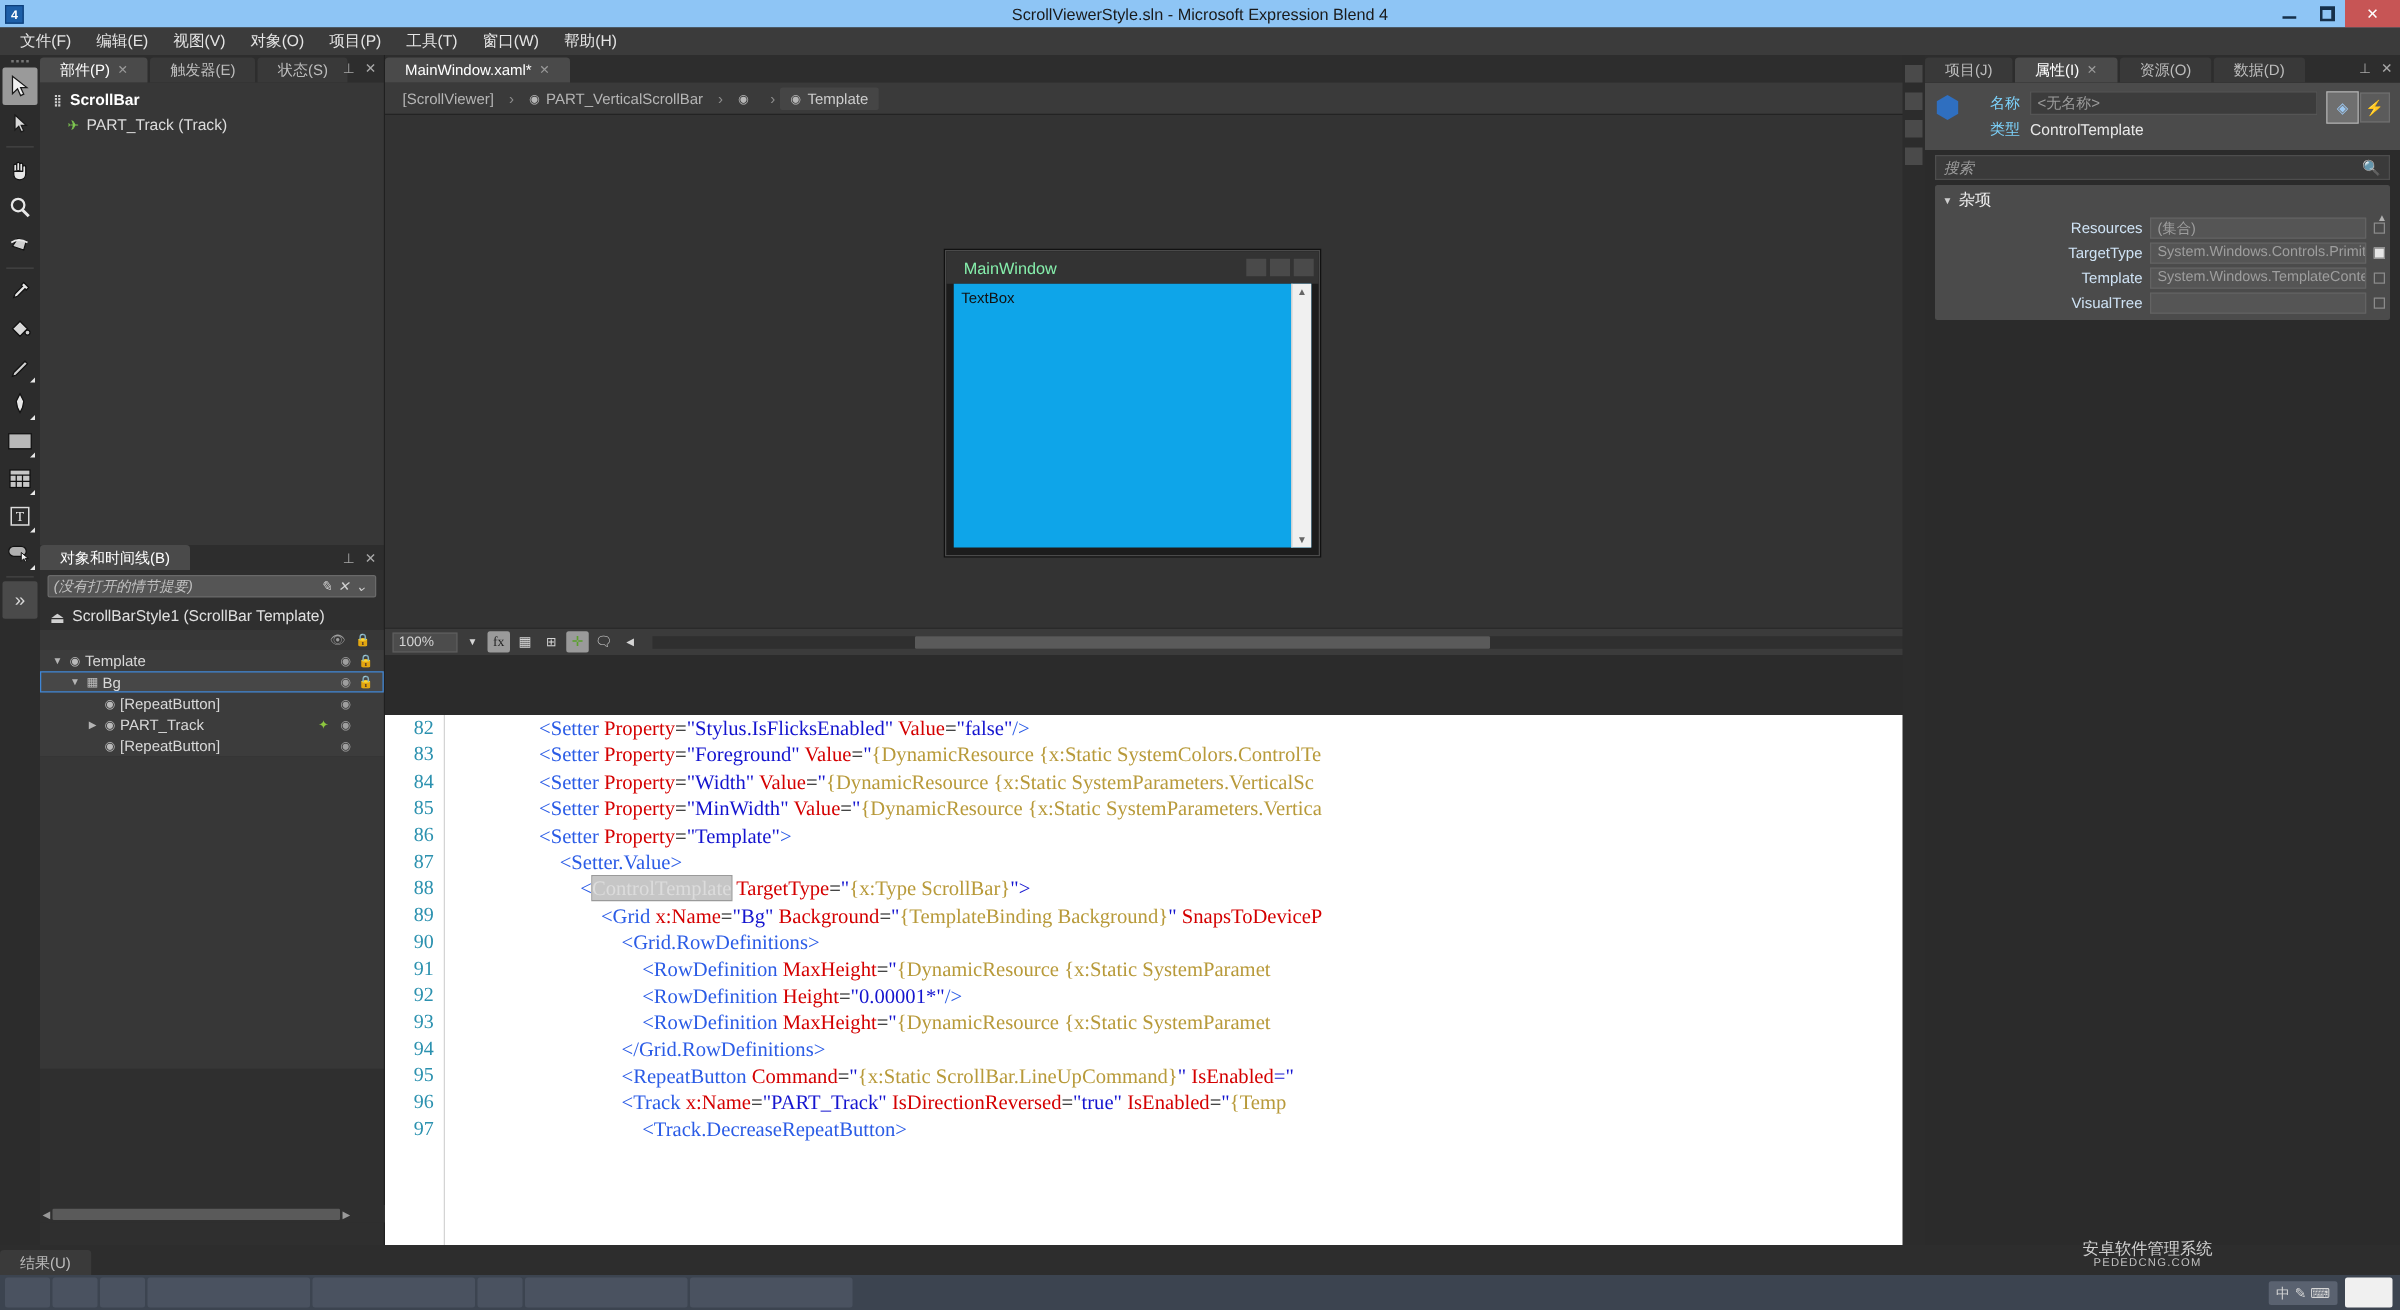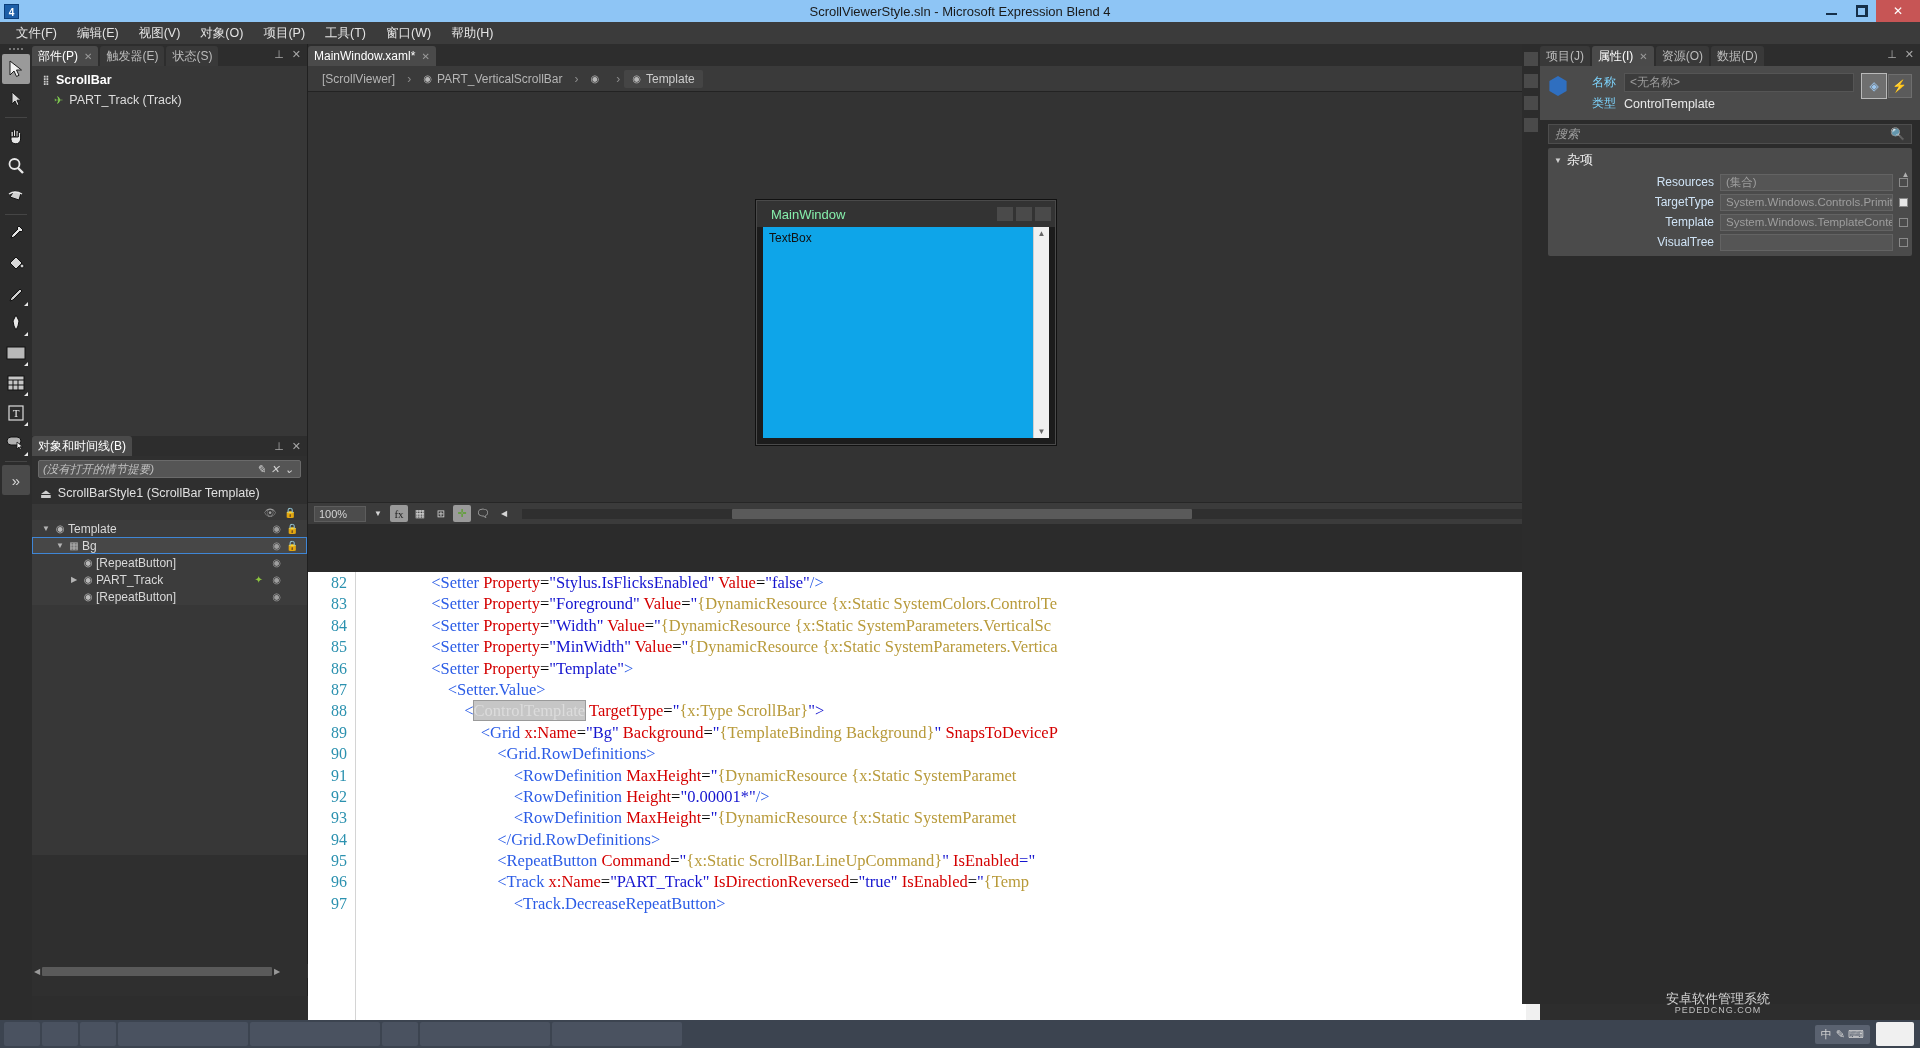--- a/index.html
+++ b/index.html
@@ -56,21 +56,21 @@
   .ts-sep{height:1px;background:#454545;margin:3px 5px;}
   .tool svg{display:block;}
 
   
   .panel-left{
     position:absolute;left:32px;top:44px;width:276px;height:392px;background:#2f2f2f;
     border-right:1px solid #202020;
   }
   .tabrow{height:22px;display:flex;align-items:flex-end;background:#2d2d2d;}
   .tab{
-    height:20px;padding:0 6px;display:flex;align-items:center;gap:6px;
+    height:20px;padding:0 16px;display:flex;align-items:center;gap:6px;
     font-size:12px;color:#bcbcbc;background:#393939;margin-right:2px;
     border-top-left-radius:3px;border-top-right-radius:3px;
   }
   .tab.active{background:#4a4a4a;color:#fff;}
   .tab .x{font-size:10px;color:#9a9a9a;}
   .panel-body{background:#373737;height:370px;padding-top:4px;}
   .tree-row{display:flex;align-items:center;height:20px;padding-left:10px;gap:6px;font-size:12.5px;}
   .tree-row.hdr{font-weight:bold;color:#ffffff;}
   .dots3{display:inline-block;width:8px;text-align:center;color:#cfcfcf;font-size:9px;line-height:8px;}
   .pin-close{position:absolute;right:6px;top:4px;display:flex;gap:8px;color:#a8a8a8;font-size:11px;}
@@ -667,20 +667,25 @@
             </span>
             <span class="mk"></span>
           </div>
         </div>
       <div class="pr-vscroll">
         <div class="up">▲</div>
       </div>
     </div>
   </div>
 
+  <div class="results">
+    <div class="tab">
+      <span>结果(U)</span>
+    </div>
+  </div>
 
   <div class="taskbar">
     <div class="tb-items">
       <div class="tb-item"></div>
       <div class="tb-item"></div>
       <div class="tb-item"></div>
       <div class="tb-item w"></div>
       <div class="tb-item w"></div>
       <div class="tb-item"></div>
       <div class="tb-item w"></div>

